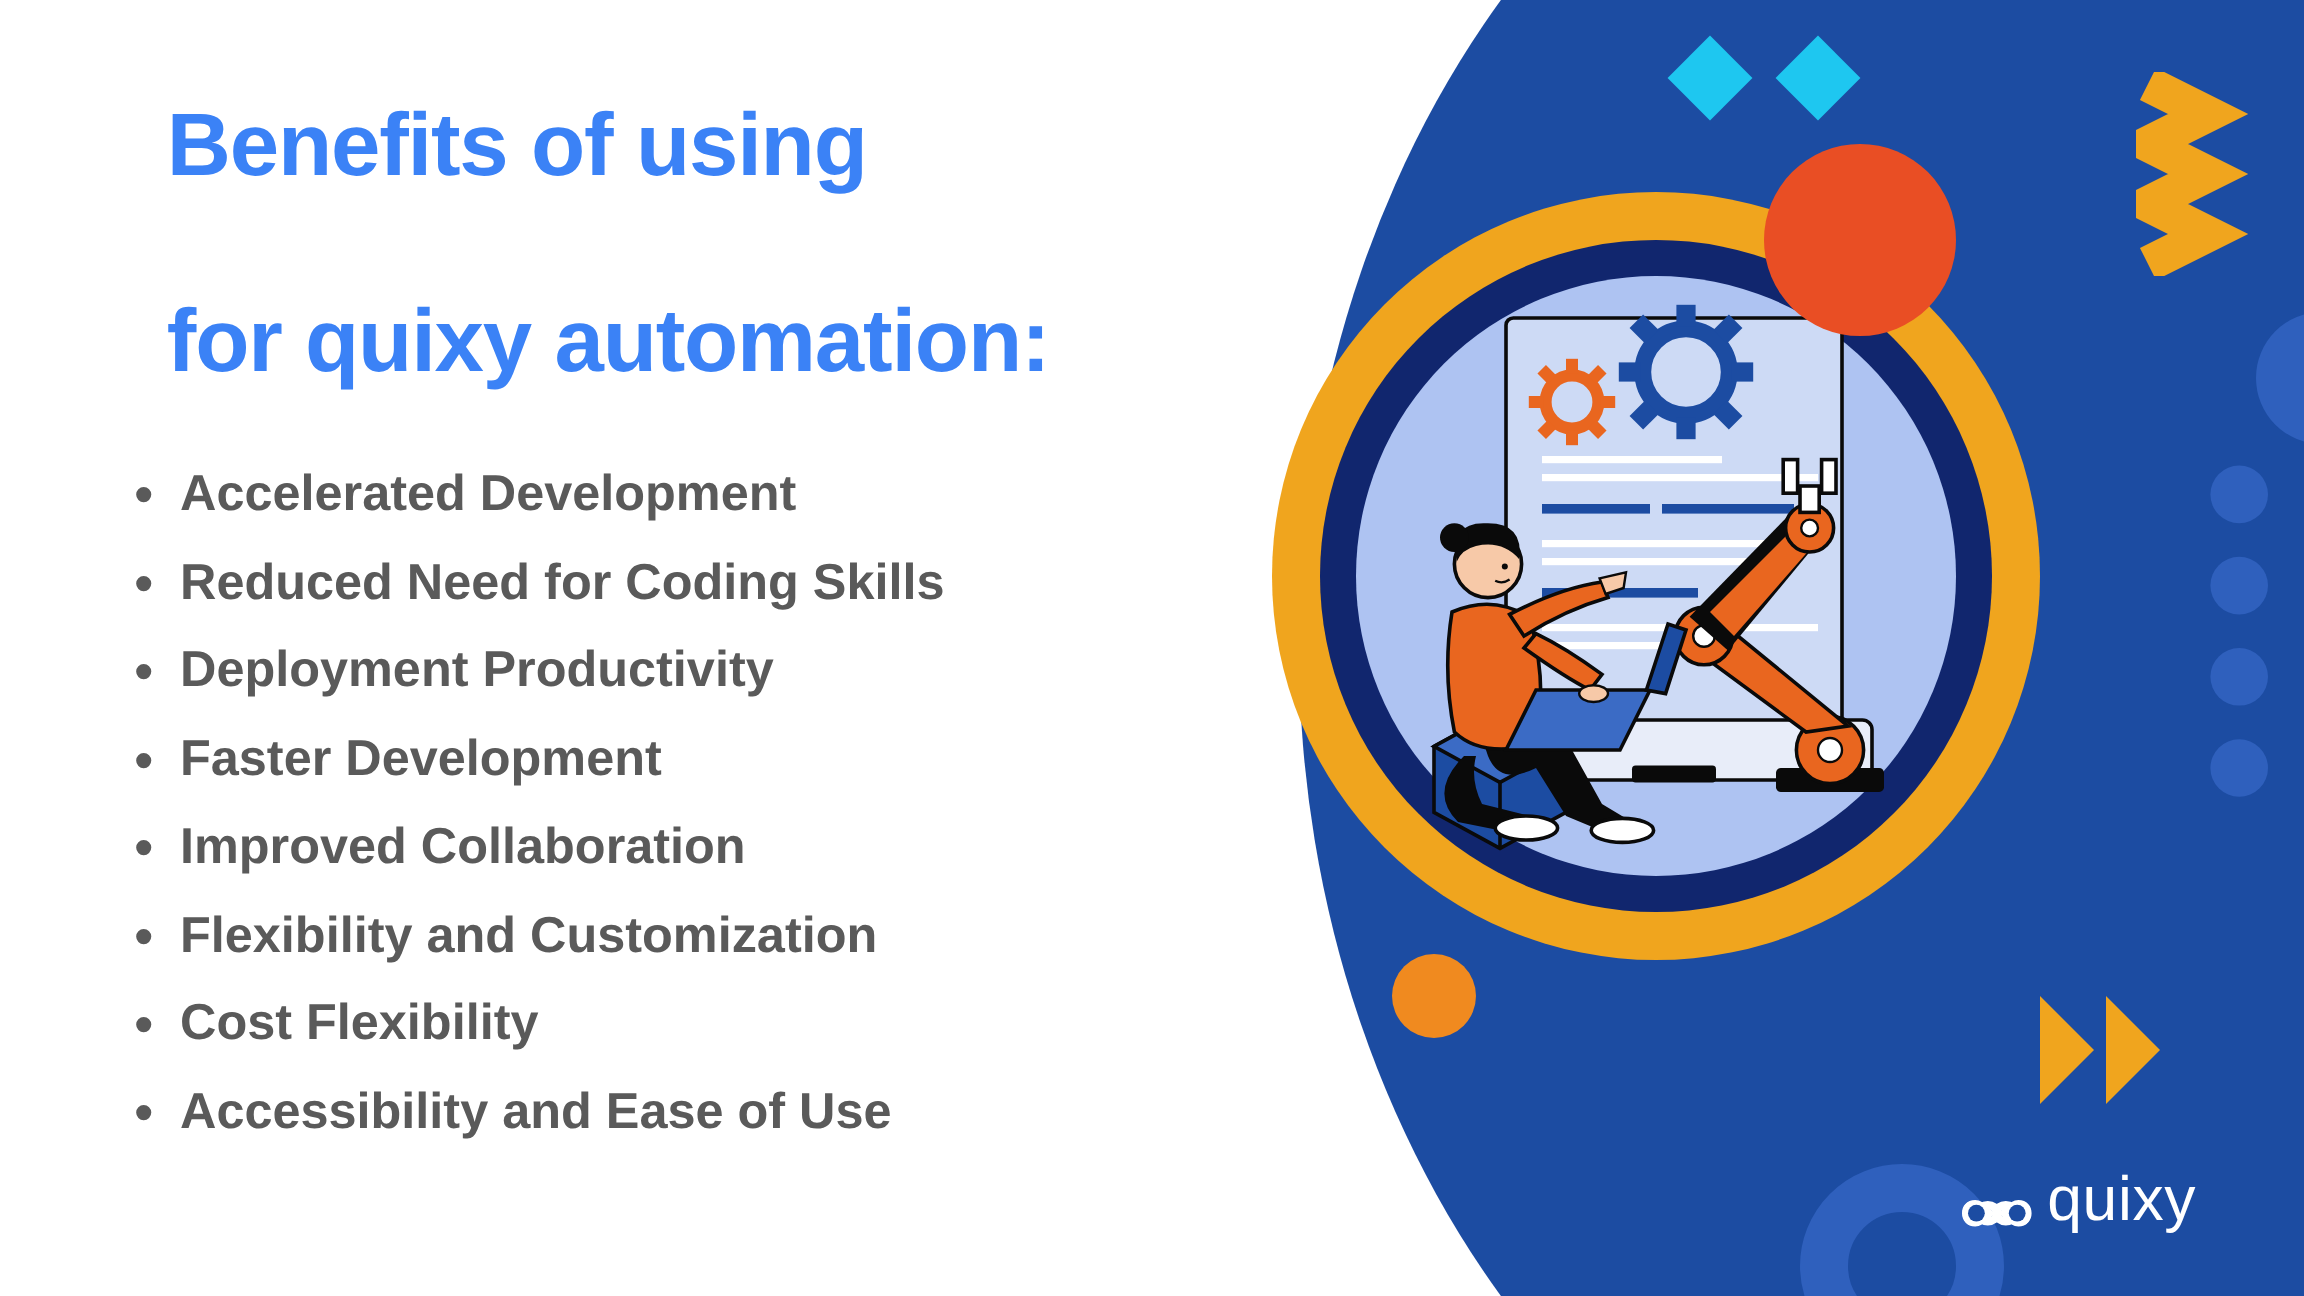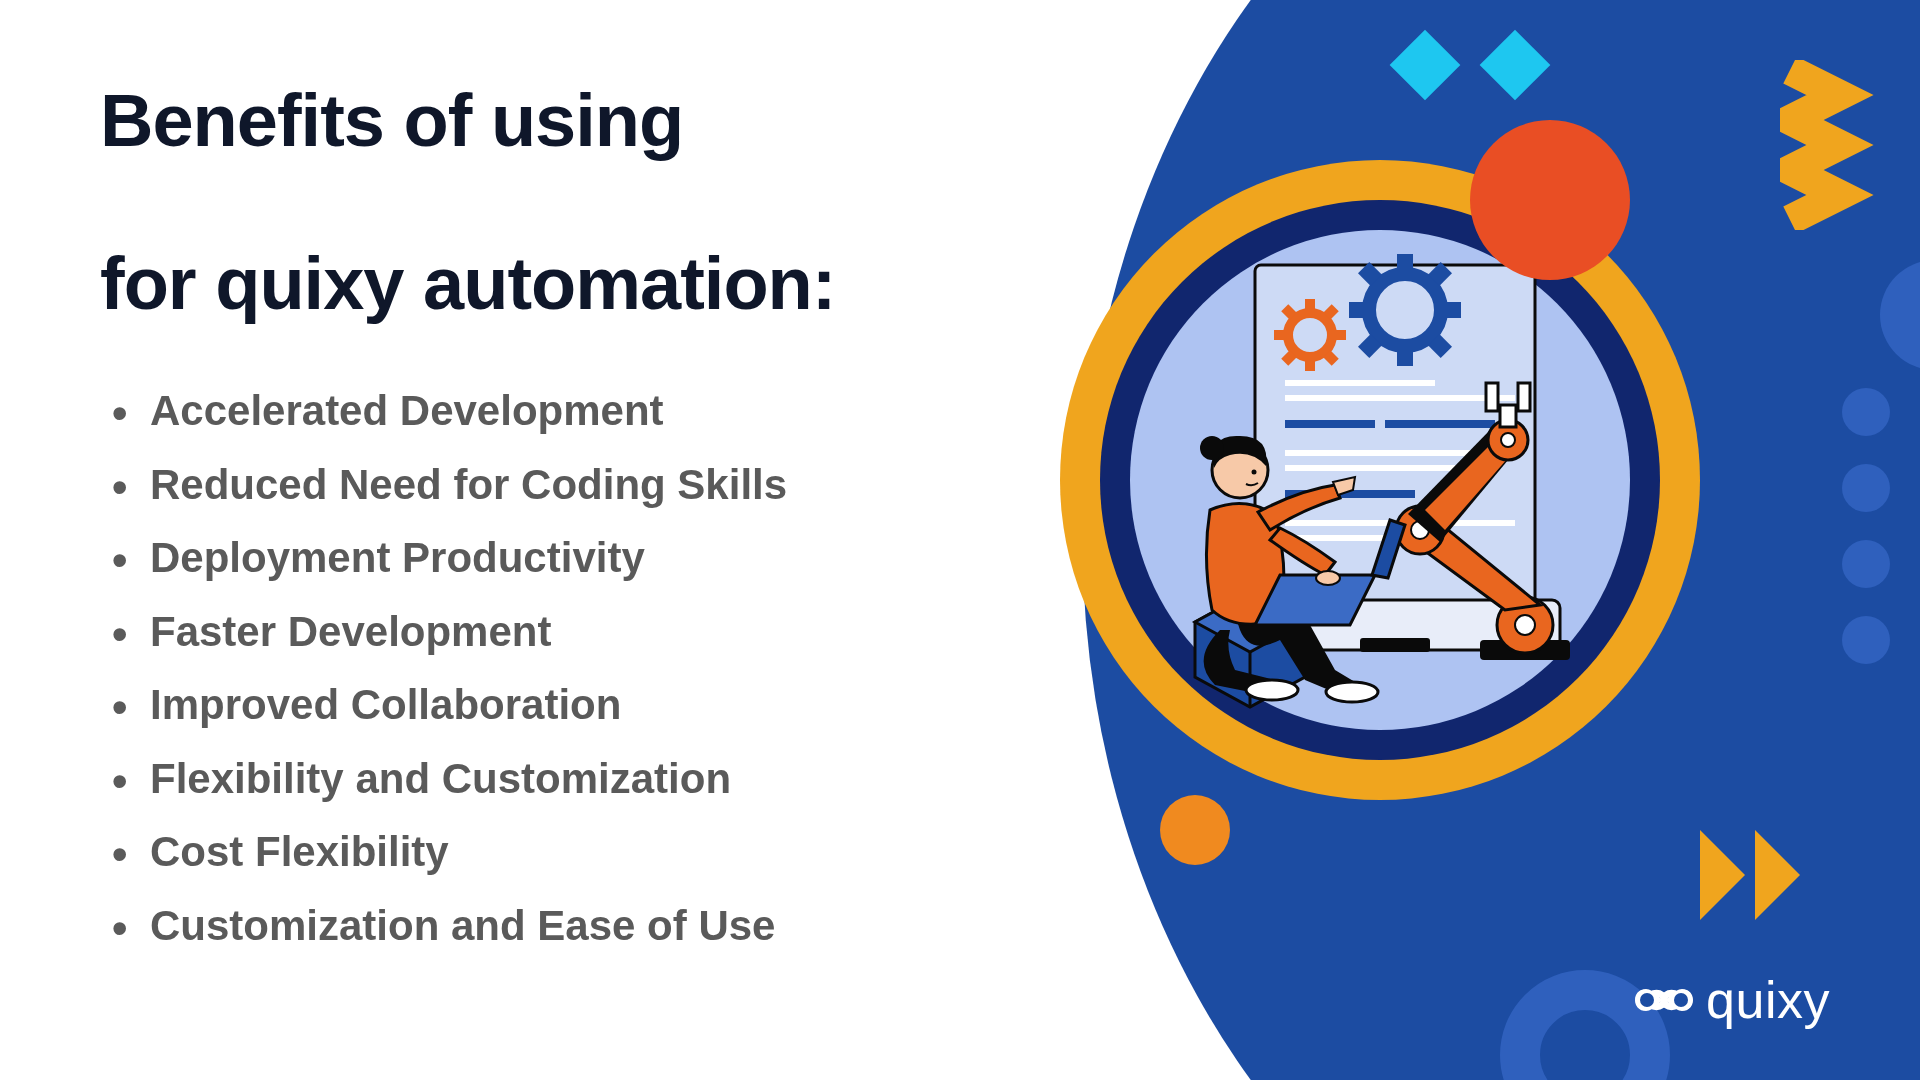--- a/index.html
+++ b/index.html
@@ -24,23 +24,24 @@
       position: absolute;
       left: 100px;
       top: 80px;
       width: 900px;
       z-index: 10;
     }
     .heading {
       font-size: 74px;
       font-weight: 900;
       line-height: 1.1;
-      color: #0f172a;
+      color: #3b82f6;
       letter-spacing: -1px;
       margin-bottom: 50px;
+      margin-left: 39px;
     }
     .benefits-list {
       list-style: none;
       padding-left: 50px;
     }
     .benefits-list li {
       font-size: 42px;
       font-weight: 700;
       color: #5a5a5a;
       line-height: 1.75;
@@ -161,21 +162,21 @@
       border: 40px solid #2f60bd;
       border-radius: 50%;
       z-index: 3;
     }
     .logo {
       position: absolute;
       right: 90px;
       bottom: 50px;
       z-index: 10;
       display: flex;
-      align-items: center;
+      align-items: flex-end;
       gap: 12px;
     }
     .logo-icon {
       width: 60px;
       height: 38px;
     }
     .logo-text {
       color: #fff;
       font-size: 52px;
       font-weight: 400;
@@ -339,21 +340,21 @@
     <span>for quixy automation:</span>
   </h1>
   <ul class="benefits-list">
     <li>Accelerated Development</li>
     <li>Reduced Need for Coding Skills</li>
     <li>Deployment Productivity</li>
     <li>Faster Development</li>
     <li>Improved Collaboration</li>
     <li>Flexibility and Customization</li>
     <li>Cost Flexibility</li>
-    <li>Customization and Ease of Use</li>
+    <li>Accessibility and Ease of Use</li>
   </ul>
 </div>
 
 <div class="logo">
   <svg class="logo-icon" viewBox="0 0 60 38">
     <path d="M 15 19 C 15 10, 5 10, 5 19 C 5 28, 15 28, 15 19 C 15 10, 30 10, 30 19 C 30 28, 45 28, 45 19 C 45 10, 55 10, 55 19 C 55 28, 45 28, 45 19 C 45 10, 30 10, 30 19 C 30 28, 15 28, 15 19 Z" fill="none" stroke="#fff" stroke-width="7" stroke-linecap="round"></path>
     <path d="M 12 8 C 5 8, 1 13, 1 19 C 1 25, 5 30, 12 30 C 20 30, 26 19, 30 19 C 34 19, 40 30, 48 30 C 55 30, 59 25, 59 19 C 59 13, 55 8, 48 8 C 40 8, 34 19, 30 19 C 26 19, 20 8, 12 8 Z" fill="#fff"></path>
     <circle cx="13" cy="19" r="7" fill="#1c4ca2"></circle>
     <circle cx="47" cy="19" r="7" fill="#1c4ca2"></circle>
   </svg>

